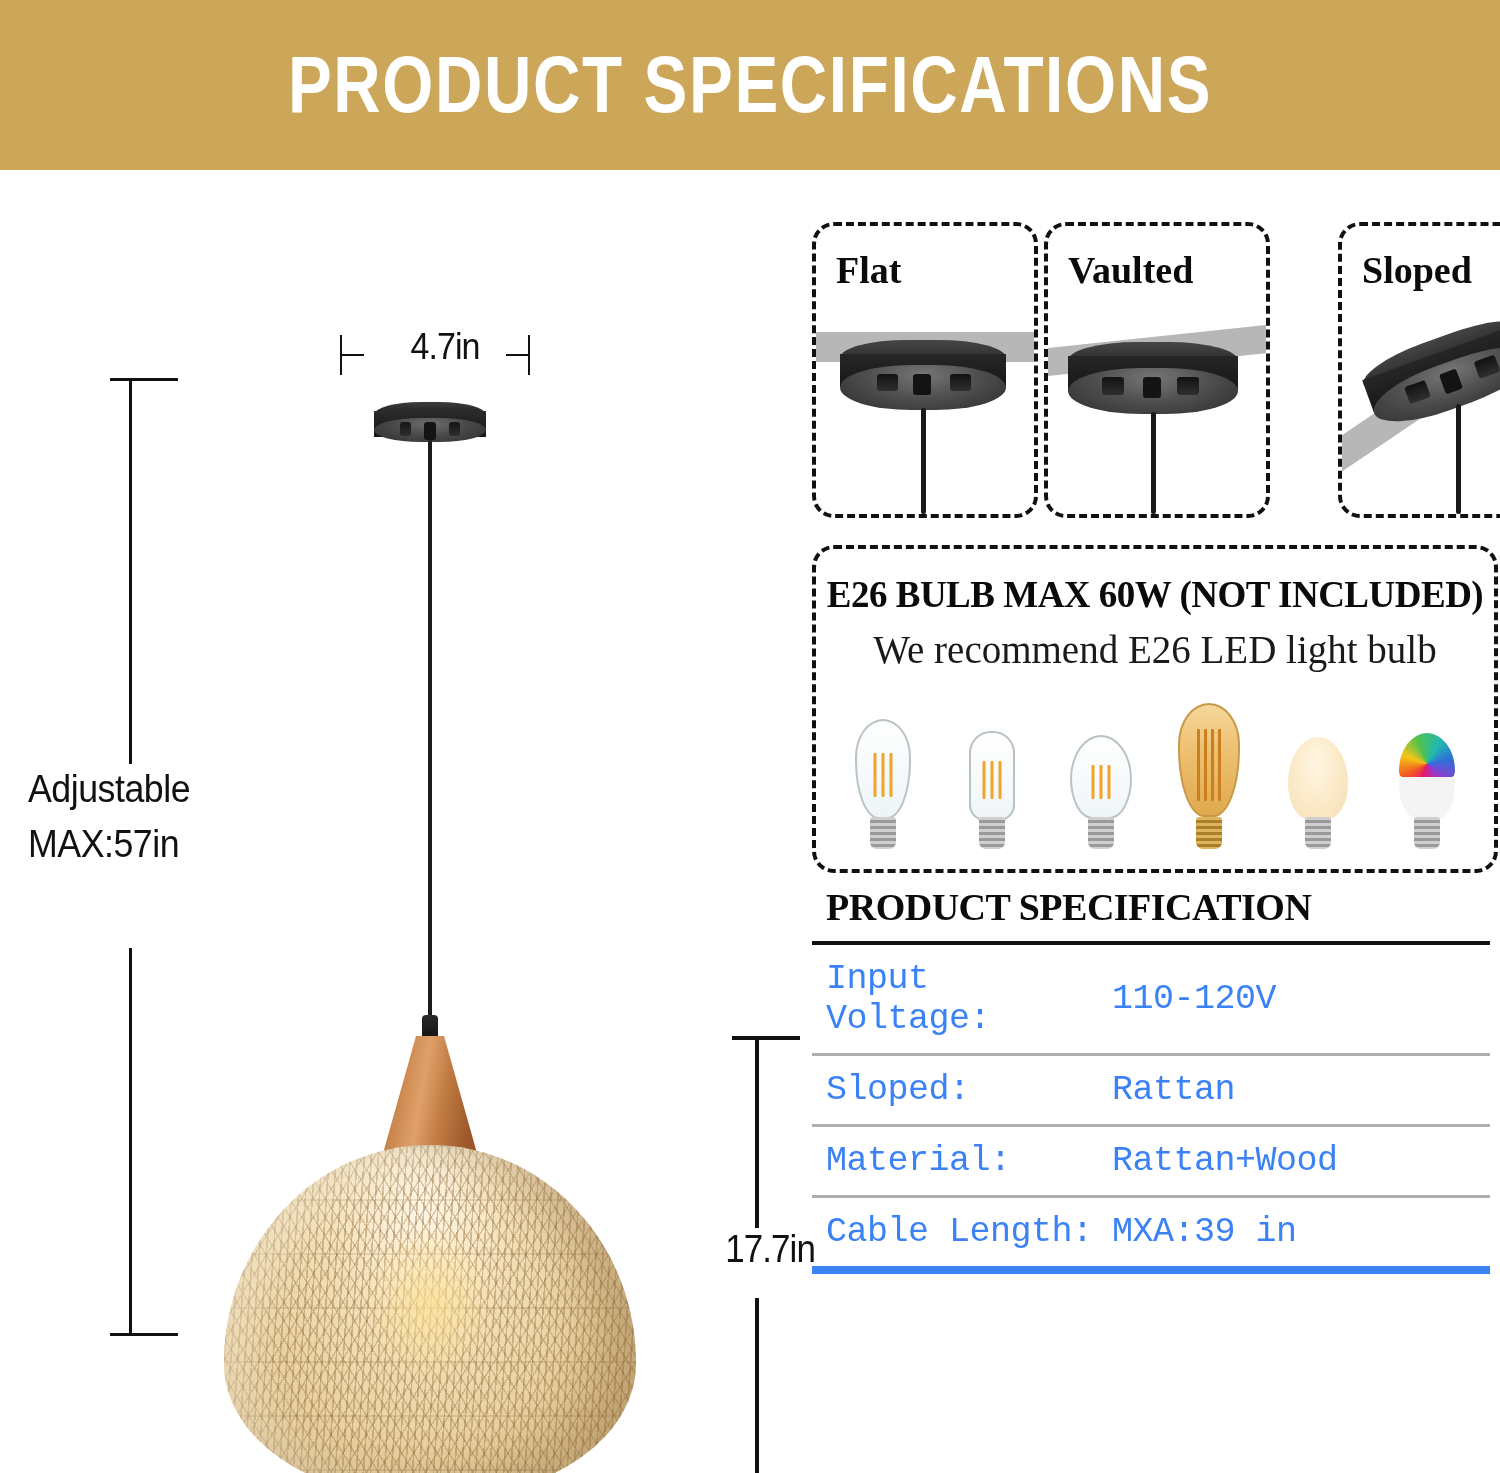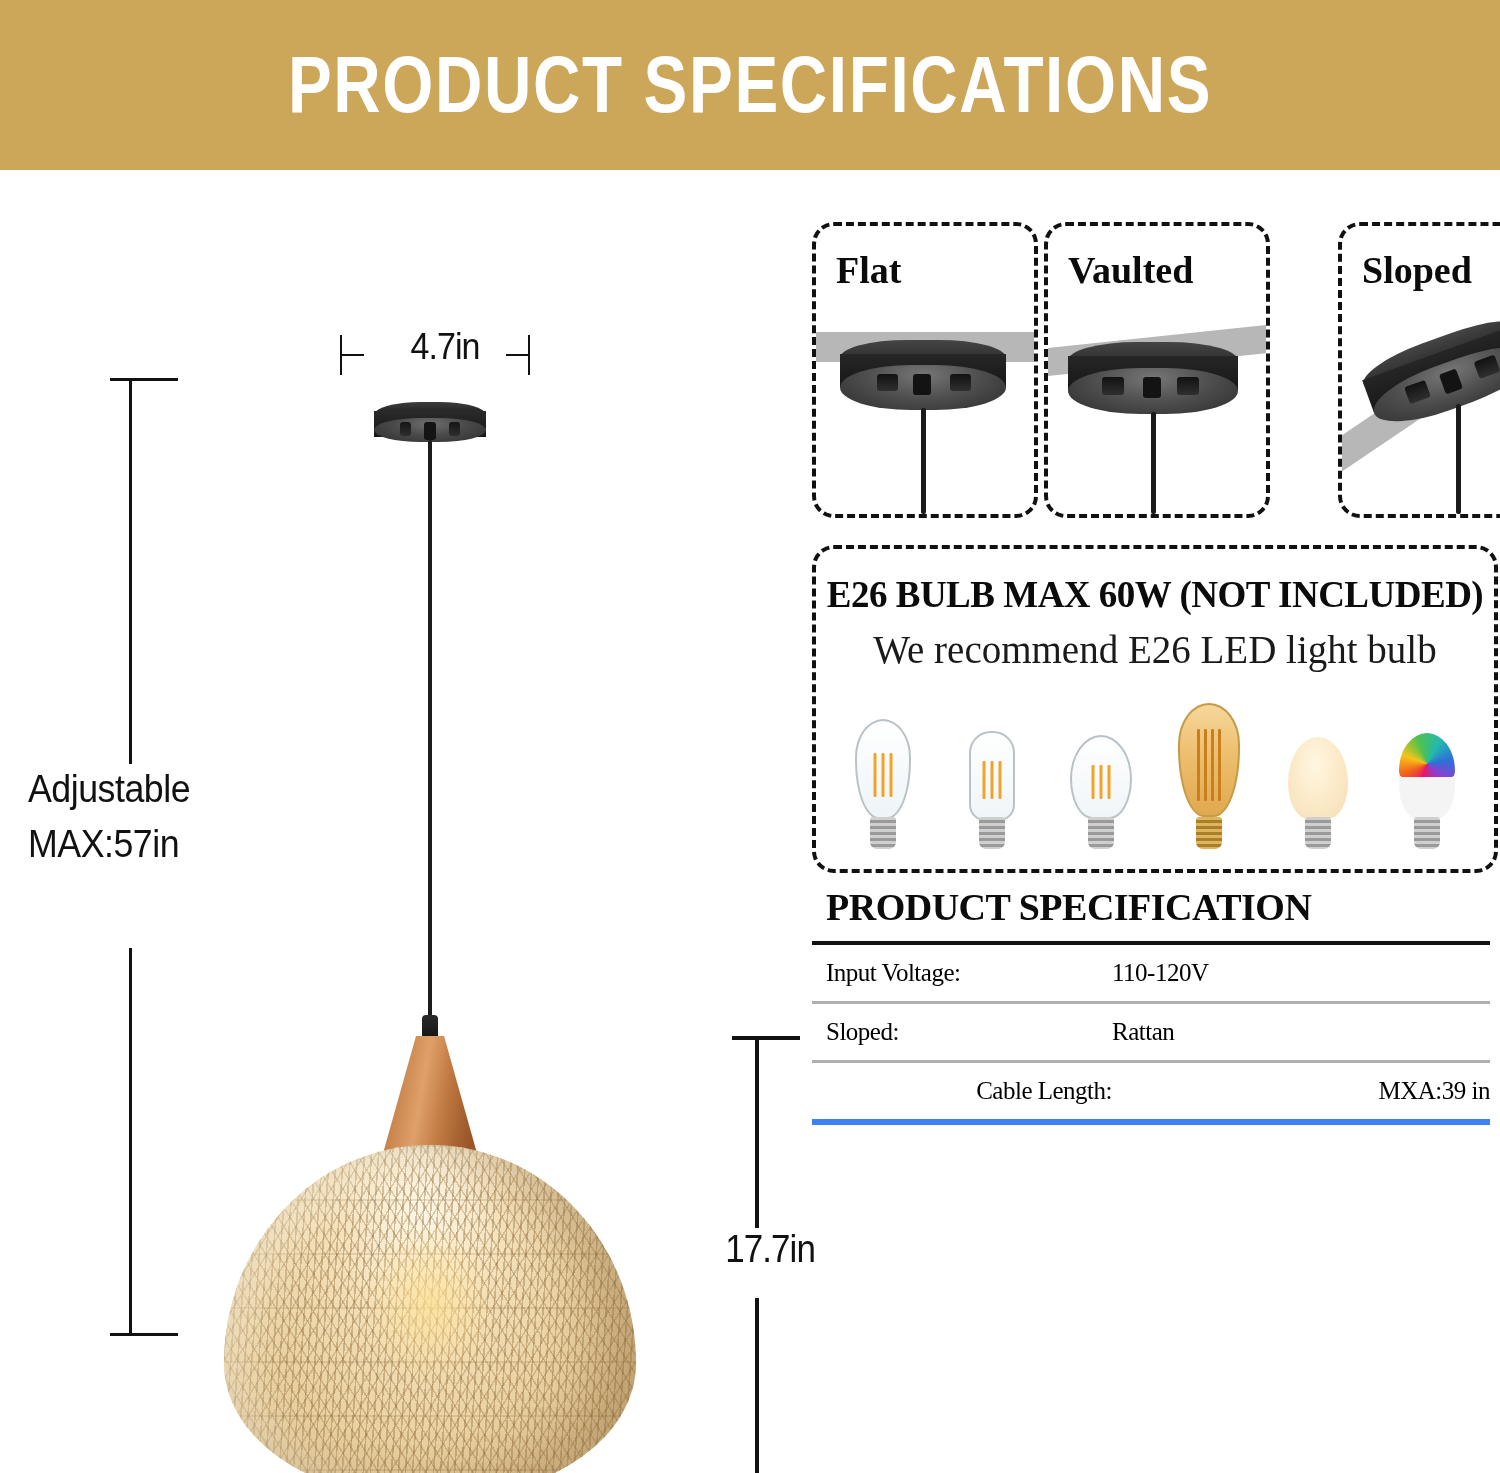--- a/index.html
+++ b/index.html
@@ -157,26 +157,26 @@
   .bulb .fil{position:absolute;left:50%;transform:translateX(-50%);
       display:flex;gap:5px;align-items:flex-end;}
   .bulb .fil i{display:block;width:3px;background:#f0a42a;border-radius:1px;}
 
   
   .spec{position:absolute;left:812px;top:885px;width:678px;}
   .spec-title{font-family:"Liberation Serif",serif;font-weight:700;
       font-size:38px;letter-spacing:-0.5px;color:#0b0b0b;
       padding:0 0 12px 14px;white-space:nowrap;}
   .spec-table{width:100%;border-collapse:collapse;}
-  .spec-table td{font-size:25px;letter-spacing:-0.5px;padding:14px 0 14px 14px;
-      color:#000000;font-family:Liberation Serif, serif;}
+  .spec-table td{font-size:35px;letter-spacing:-0.5px;padding:14px 0 14px 14px;
+      color:#3b82f6;font-family:Liberation Mono, monospace;}
   .spec-table td.val{padding-left:0;}
   .spec-table tr{border-top:3px solid #aeaeae;}
   .spec-table tr:first-child{border-top:4px solid #111;}
-  .spec-table tr:last-child{border-bottom:6px solid #3b82f6;text-align:right;}
+  .spec-table tr:last-child{border-bottom:8px solid #3b82f6;}
   .spec-table col.c1{width:300px;}
 </style>
 </head>
 <body>
 
 <div class="header-band"></div>
 <div class="header-title">PRODUCT SPECIFICATIONS</div>
 
 <div class="left-panel">
 
@@ -367,18 +367,22 @@
     <tbody id="spec-body">
         <tr>
           <td class="lbl">Input Voltage:</td>
           <td class="val">110-120V</td>
         </tr>
         <tr>
           <td class="lbl">Sloped:</td>
           <td class="val">Rattan</td>
         </tr>
         <tr>
+          <td class="lbl">Material:</td>
+          <td class="val">Rattan+Wood</td>
+        </tr>
+        <tr>
           <td class="lbl">Cable Length:</td>
           <td class="val">MXA:39 in</td>
         </tr>
       </tbody>
   </table>
 </div>
 
 </body></html>

